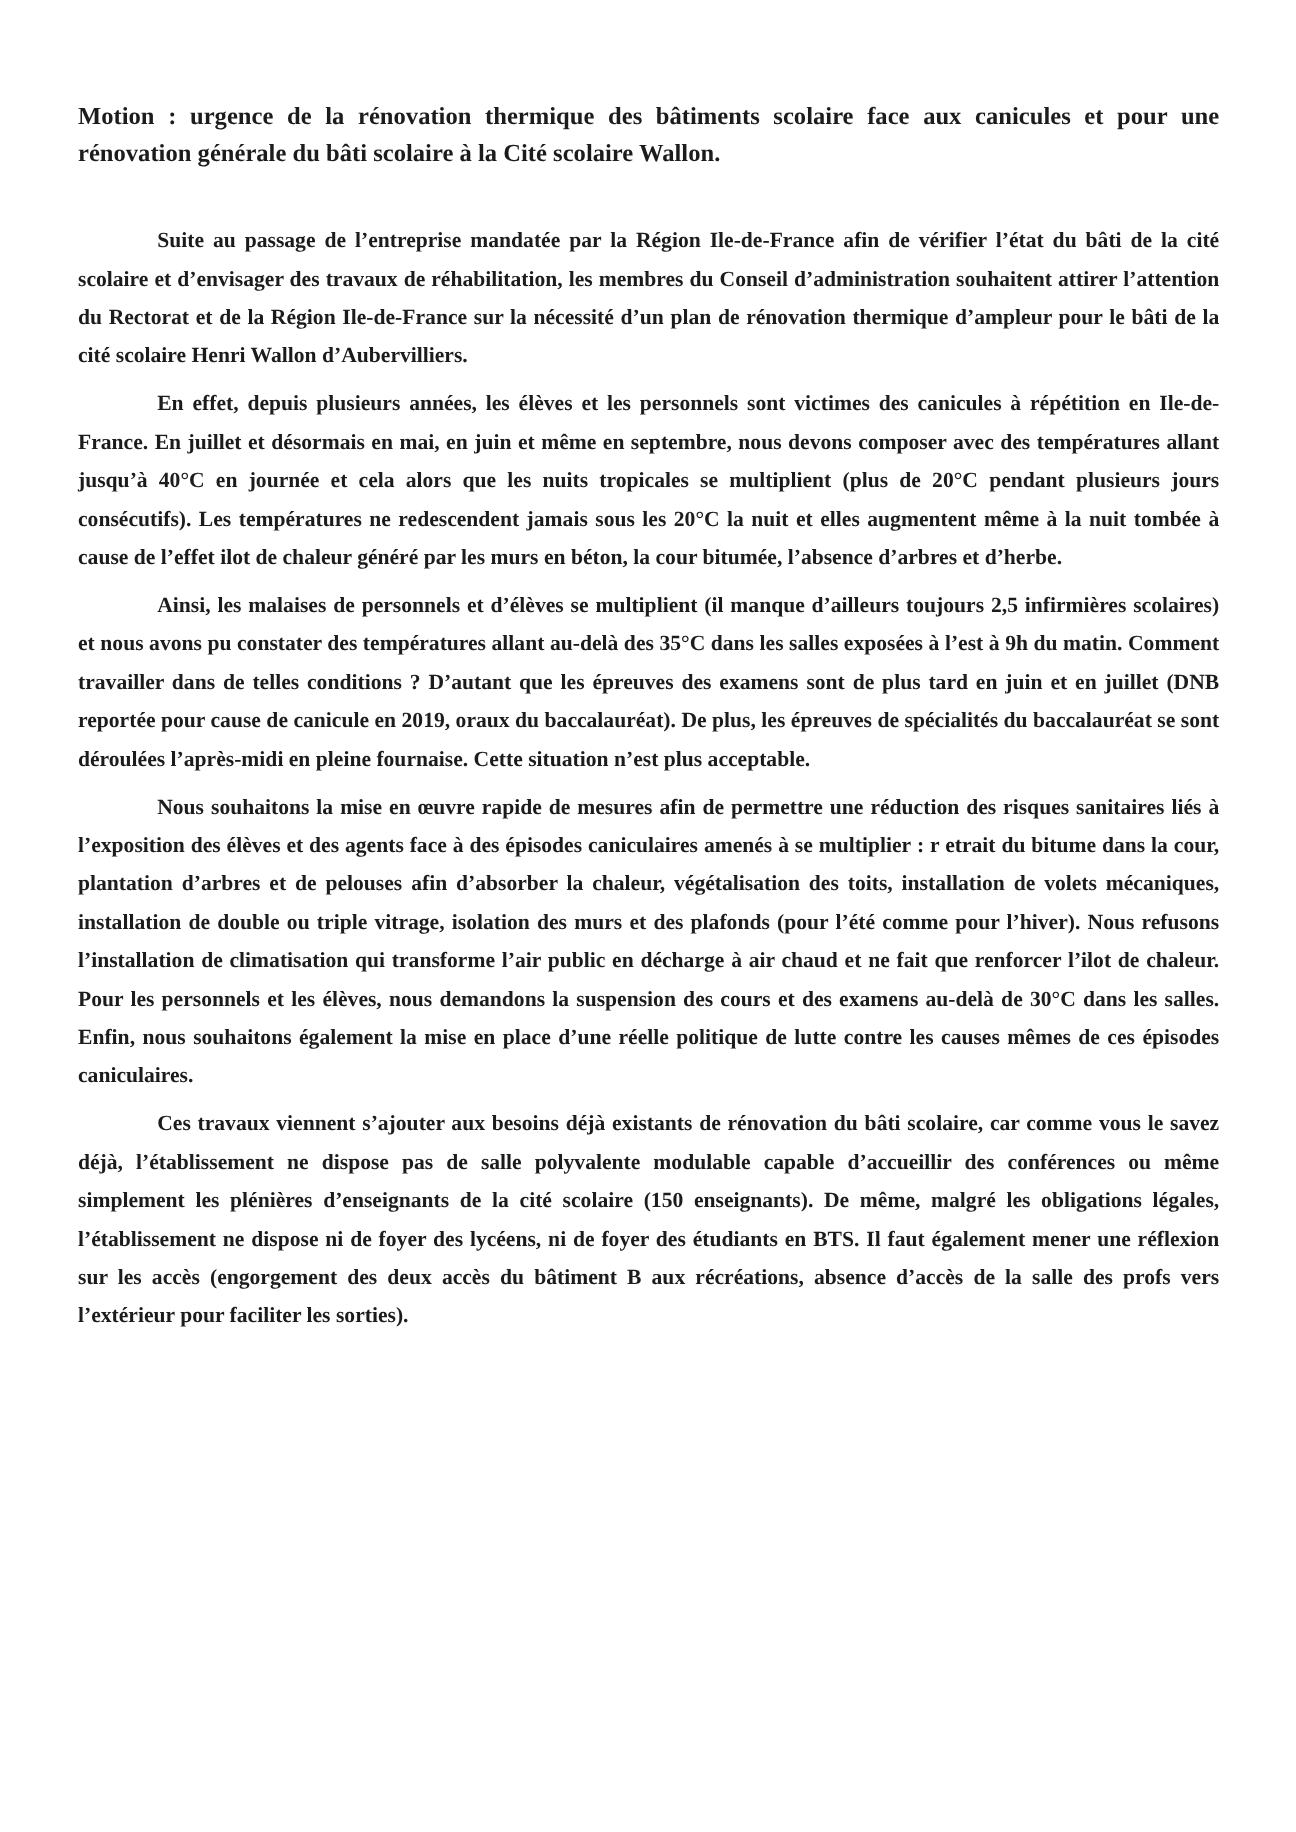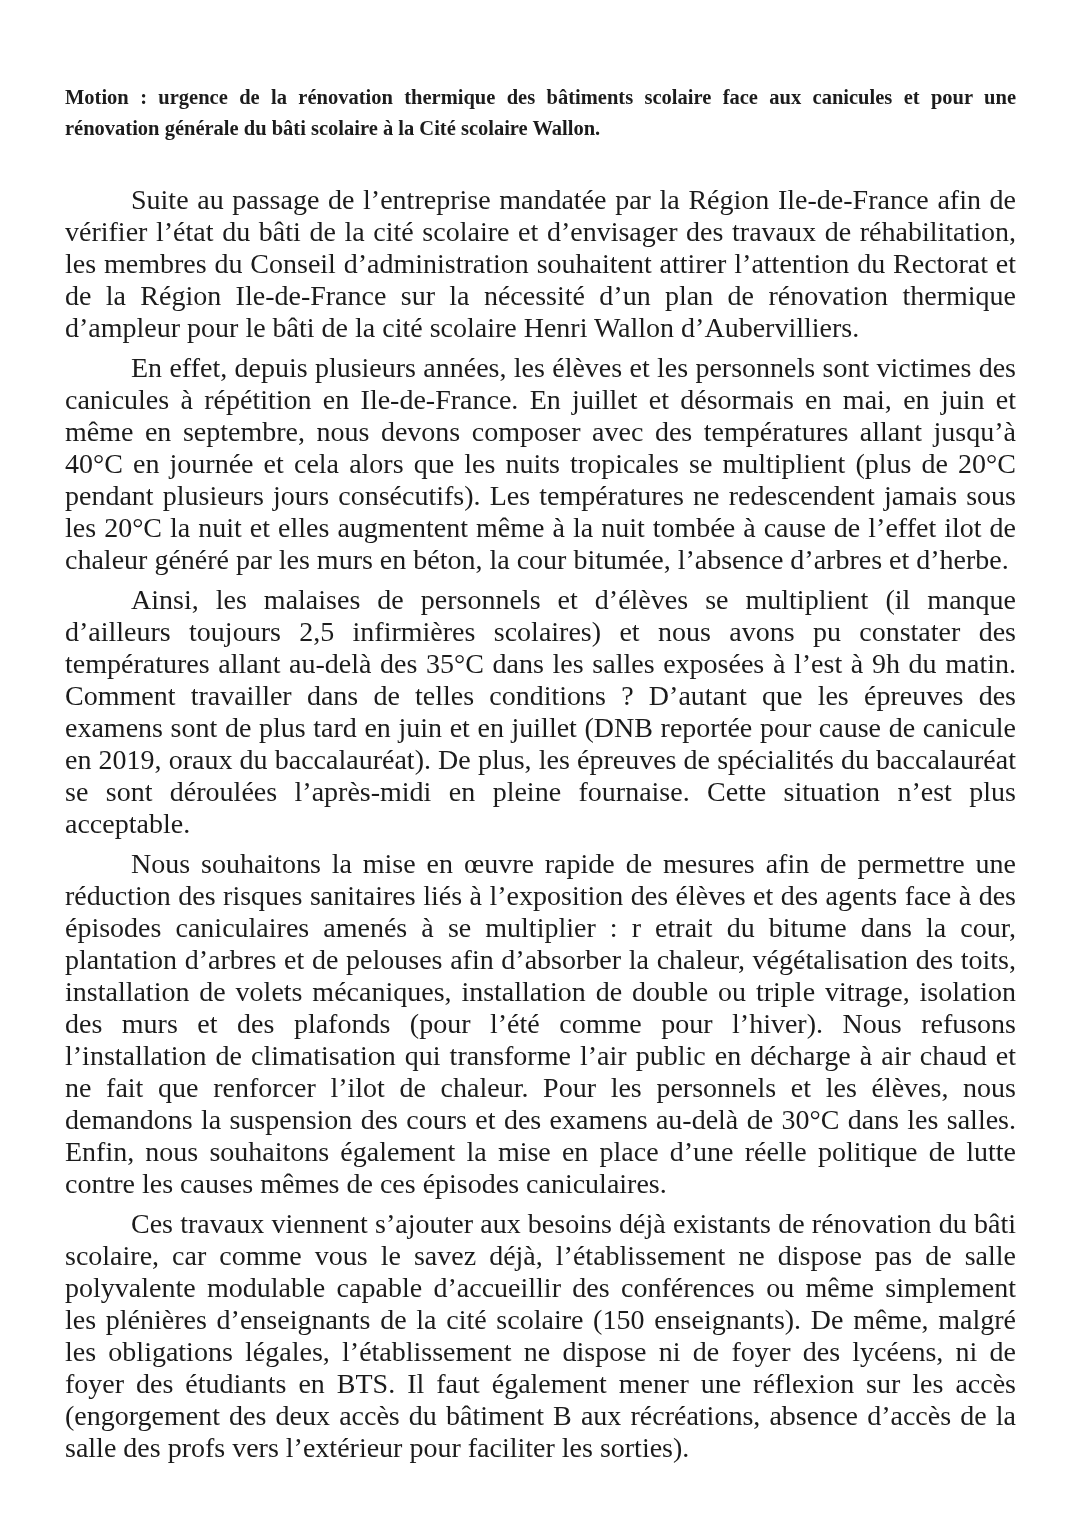--- a/index.html
+++ b/index.html
@@ -20,22 +20,22 @@
     overflow: hidden;
   }
   .doc-title {
     font-size: 20.5px;
     font-weight: bold;
     line-height: 31px;
     text-align: justify;
     margin: 0 0 40px 0;
   }
   .doc-paragraph {
-    font-size: 28px;
-    font-weight: normal;
+    font-size: 18px;
+    font-weight: bold;
     line-height: 32px;
     text-align: justify;
     text-indent: 66px;
     margin: 0 0 8px 0;
   }
 </style>
 </head>
 <body>
 
 <div class="page">

